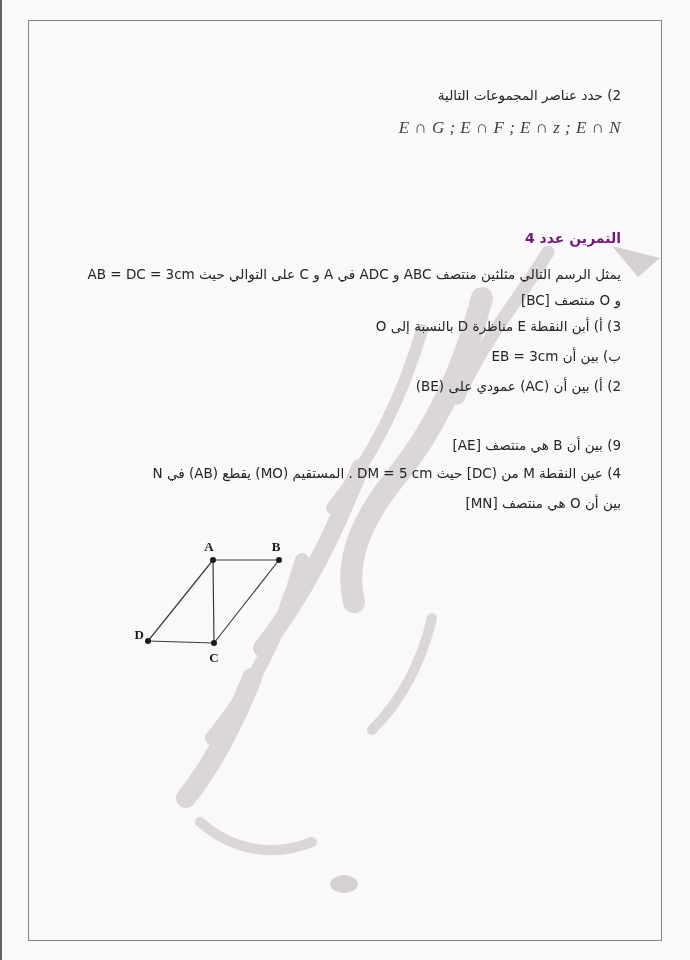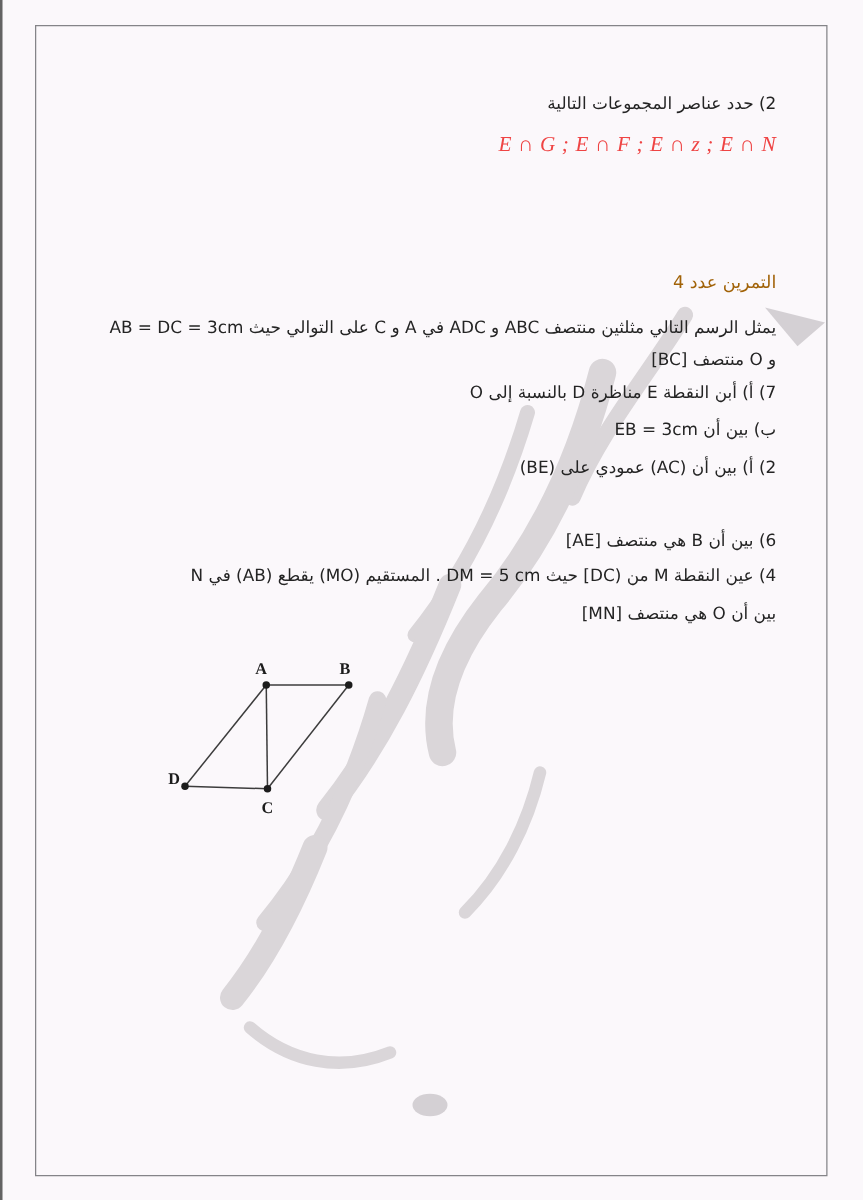--- a/index.html
+++ b/index.html
@@ -10,31 +10,31 @@
   }
   .scan-edge{
     position:absolute;left:0;top:0;width:2px;height:960px;
     background:#636363;z-index:3;
   }
   .page-frame{
     position:absolute;left:28px;top:20px;width:632px;height:919px;
     border:1px solid #848488;background:transparent;z-index:1;
   }
   .watermark{position:absolute;left:0;top:0;z-index:0;}
-  .content{position:absolute;left:0;top:0;width:690px;height:934px;z-index:2;}
+  .content{position:absolute;left:0;top:12px;width:690px;height:934px;z-index:2;}
   .line{
     position:absolute;right:69px;direction:rtl;unicode-bidi:embed;
     white-space:nowrap;color:#242424;font-size:13.5px;line-height:19px;
     font-family:"DejaVu Sans",sans-serif;
   }
-  .line.bold{font-weight:normal;font-size:14px;color:#a16207;}
+  .line.bold{font-weight:bold;font-size:14px;color:#701a75;}
   .mathline{
     position:absolute;right:69px;direction:ltr;white-space:nowrap;
     font-family:"Liberation Serif","DejaVu Serif","DejaVu Sans",serif;
-    font-style:italic;font-size:17px;line-height:21px;color:#ef4444;
+    font-style:italic;font-size:17px;line-height:21px;color:#404040;
     letter-spacing:0.5px;
   }
   .figure-svg{position:absolute;left:120px;top:520px;z-index:2;}
   .figure-svg line{stroke:#3c3c3c;stroke-width:1.2;}
   .figure-svg circle{fill:#1c1c1c;}
   .figure-svg text{
     font-family:"Liberation Serif","DejaVu Serif",serif;
     font-weight:bold;font-size:13px;fill:#1c1c1c;
   }
   .wm-stroke{fill:none;stroke:#dad6d9;stroke-linecap:round;}
@@ -62,24 +62,24 @@
 <main class="content">
 
   <div class="line" style="top:74px">2) حدد عناصر المجموعات التالية</div>
 
   <div class="mathline" style="top:105px">E ∩ G ; E ∩ F ; E ∩ z ; E ∩ N</div>
 
   <div class="line bold" style="top:217px">التمرين عدد 4</div>
 
   <div class="line" style="top:253px">يمثل الرسم التالي مثلثين منتصف ABC و ADC في A و C على التوالي حيث ⁦AB = DC = 3cm⁩</div>
   <div class="line" style="top:279px">و O منتصف ⁦[BC]⁩</div>
-  <div class="line" style="top:305px">7) أ) أبن النقطة E مناظرة D بالنسبة إلى O</div>
+  <div class="line" style="top:305px">3) أ) أبن النقطة E مناظرة D بالنسبة إلى O</div>
   <div class="line" style="top:335px">ب) بين أن  ⁦EB = 3cm⁩</div>
   <div class="line" style="top:365px">2) أ) بين أن ⁦(AC)⁩ عمودي على ⁦(BE)⁩</div>
-  <div class="line" style="top:424px">6) بين أن B هي منتصف ⁦[AE]⁩</div>
+  <div class="line" style="top:424px">9) بين أن B هي منتصف ⁦[AE]⁩</div>
   <div class="line" style="top:452px">4) عين النقطة M من ⁦[DC)⁩ حيث  ⁦DM = 5 cm⁩ . المستقيم ⁦(MO)⁩ يقطع ⁦(AB)⁩ في N</div>
   <div class="line" style="top:482px">بين أن O هي منتصف ⁦[MN]⁩</div>
 
   <svg class="figure-svg" width="180" height="140" viewBox="0 0 180 140">
     <line x1="93" y1="28" x2="159" y2="28"></line>
     <line x1="93" y1="28" x2="28" y2="109"></line>
     <line x1="93" y1="28" x2="94" y2="111"></line>
     <line x1="28" y1="109" x2="94" y2="111"></line>
     <line x1="94" y1="111" x2="159" y2="28"></line>
 

